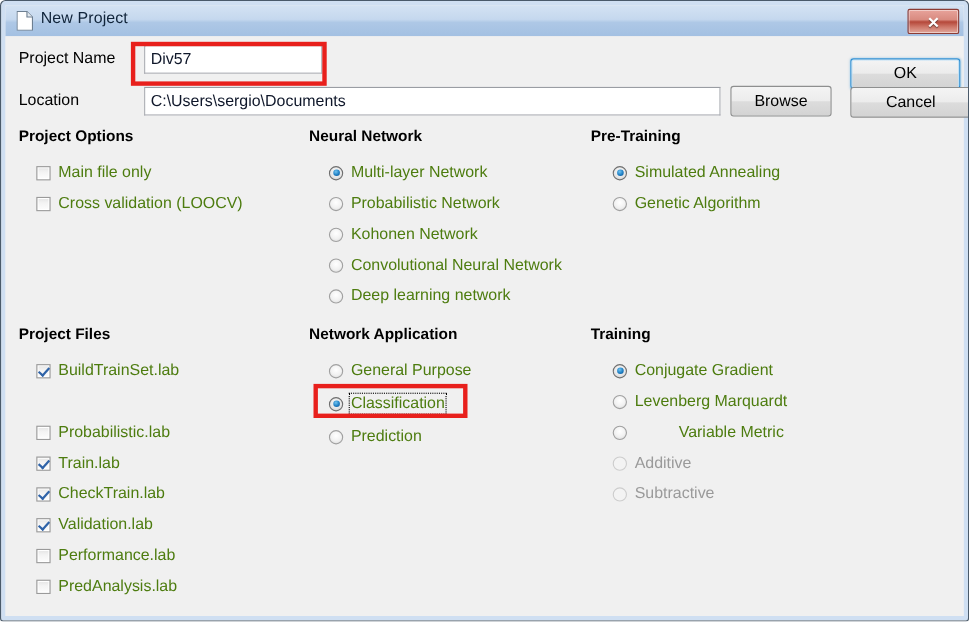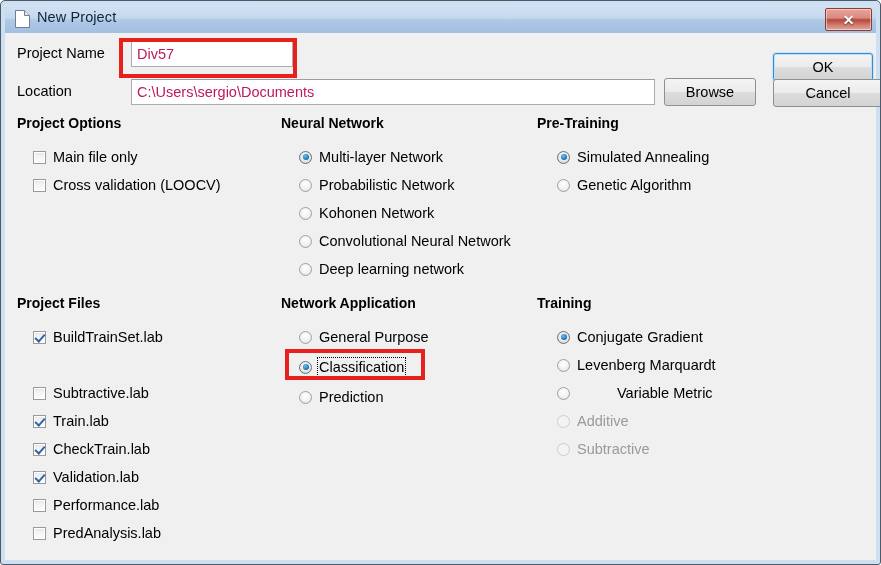--- a/index.html
+++ b/index.html
@@ -102,21 +102,21 @@
 
   
   .textbox {
     position: absolute;
     box-sizing: border-box;
     background: #ffffff;
     border: 1px solid #abadb3;
     border-top-color: #9a9da3;
     font-family: "Liberation Sans", sans-serif;
     font-size: 14.5px;
-    color: #be185d;
+    color: #0f172a;
     padding: 0 5px;
     line-height: 22px;
     outline: none;
   }
 
   
   .btn {
     position: absolute;
     box-sizing: border-box;
     background: linear-gradient(to bottom, #f4f4f4 0%, #ececec 48%, #dcdcdc 52%, #d3d3d3 100%);
@@ -160,21 +160,21 @@
     left: 3px;
     top: 0px;
     width: 4px;
     height: 8px;
     border: solid #2f63a8;
     border-width: 0 2px 2px 0;
     transform: rotate(42deg);
   }
   .cblabel, .rblabel {
     font-size: 14.5px;
-    color: #000000;
+    color: #4d7c0f;
   }
 
   
   .radio {
     width: 13px;
     height: 13px;
     box-sizing: border-box;
     border-radius: 50%;
     border: 1px solid #a0a0a0;
     background: radial-gradient(circle at 50% 38%, #ffffff 0%, #f1f1f1 55%, #d6d6d6 100%);
@@ -298,21 +298,21 @@
     </div>
 
     <span class="section-head" style="left:12px; top:262px;">Project Files</span>
 
     <div class="cbrow" style="left:28px; top:296px;">
       <span class="cbox checked"></span>
       <span class="cblabel">BuildTrainSet.lab</span>
     </div>
     <div class="cbrow" style="left:28px; top:352px;">
       <span class="cbox"></span>
-      <span class="cblabel">Subtractive.lab</span>
+      <span class="cblabel">Probabilistic.lab</span>
     </div>
     <div class="cbrow" style="left:28px; top:380px;">
       <span class="cbox checked"></span>
       <span class="cblabel">Train.lab</span>
     </div>
     <div class="cbrow" style="left:28px; top:408px;">
       <span class="cbox checked"></span>
       <span class="cblabel">CheckTrain.lab</span>
     </div>
     <div class="cbrow" style="left:28px; top:436px;">

